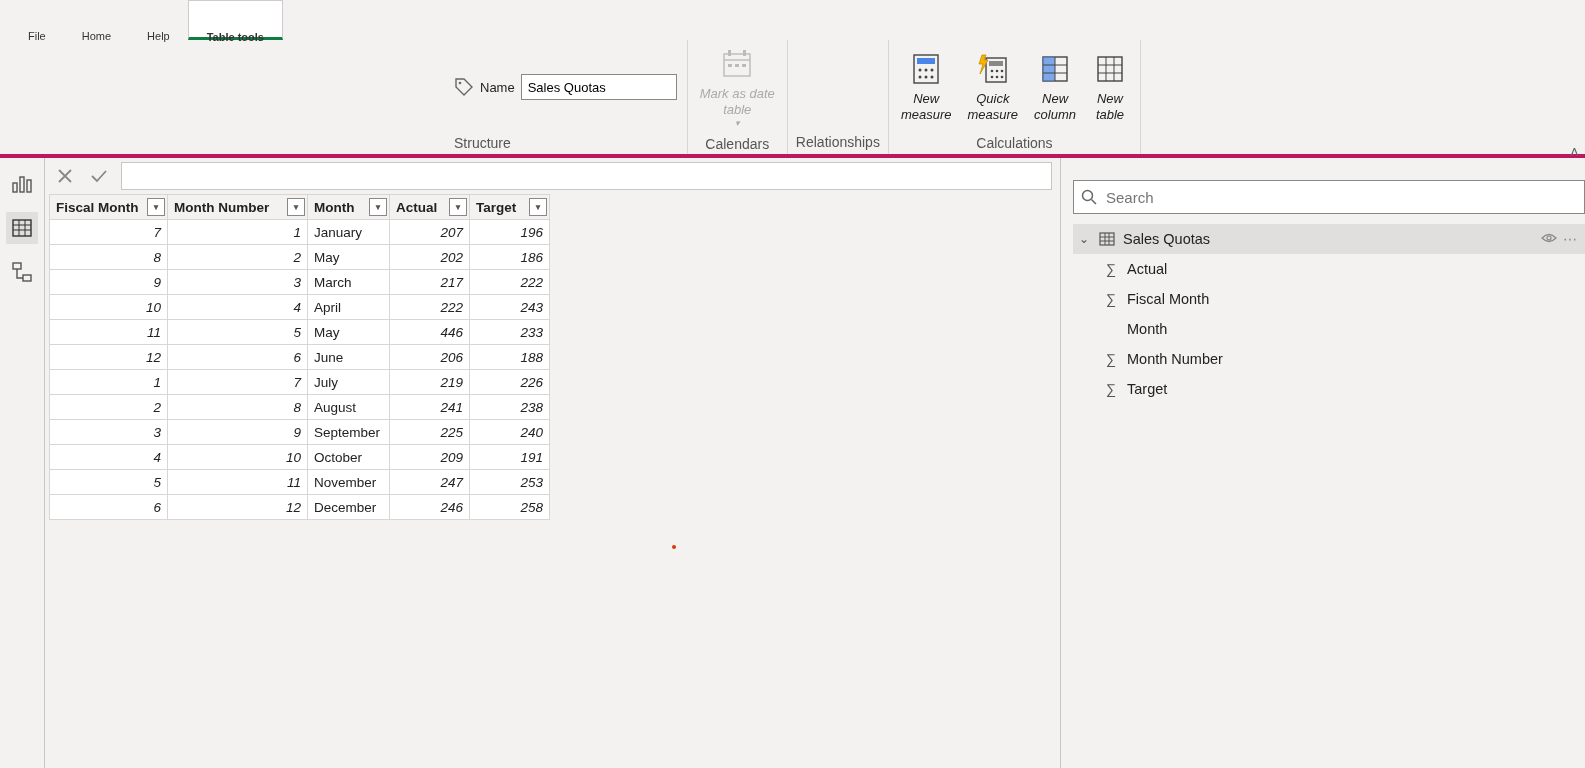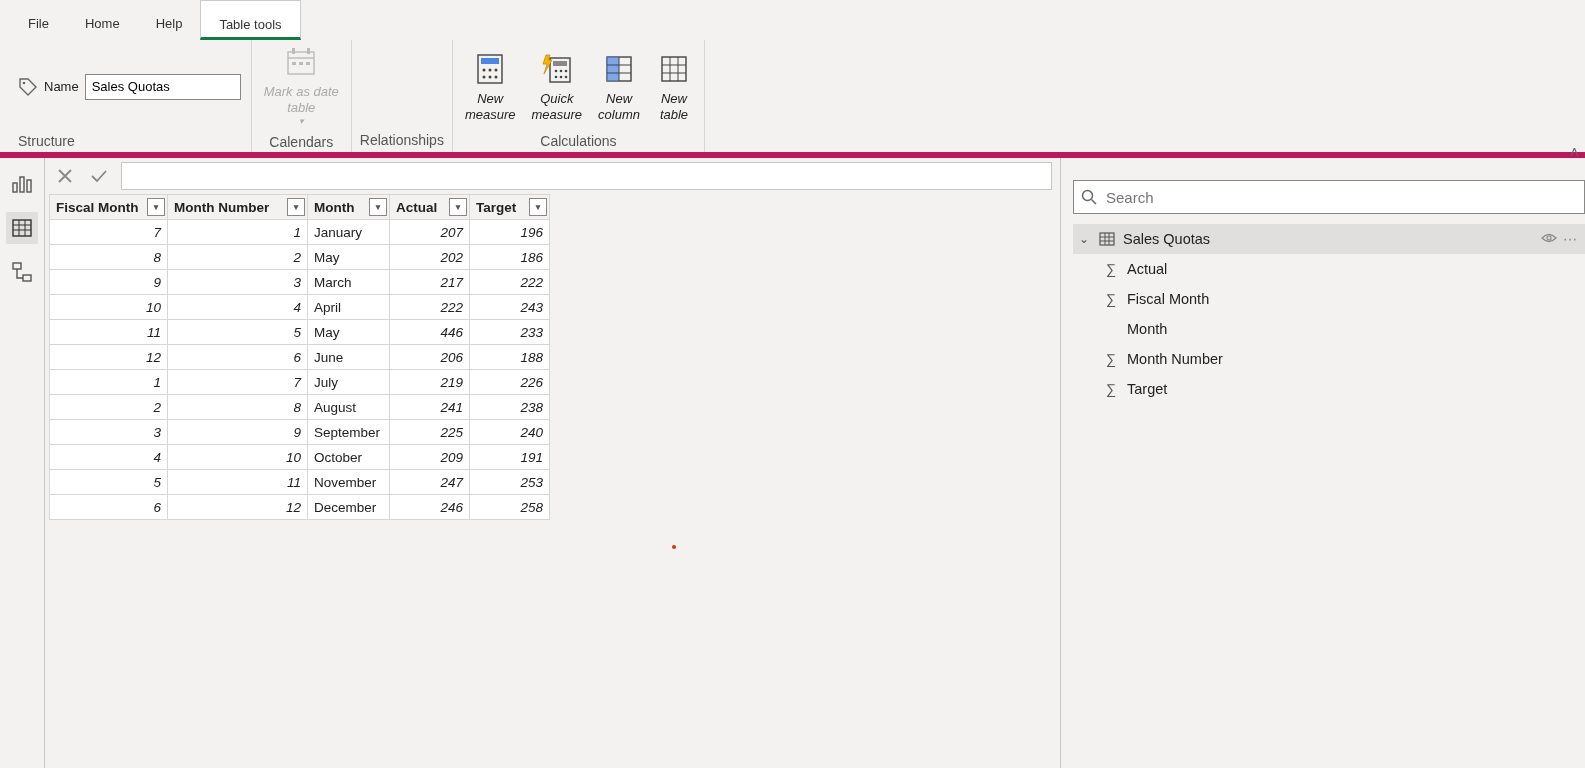--- a/index.html
+++ b/index.html
@@ -1,24 +1,24 @@
 <!DOCTYPE html>
 <html><head>
 <meta charset="utf-8">
 <style>
   * { box-sizing: border-box; margin:0; padding:0; }
   body { font-family: "Segoe UI", Arial, sans-serif; font-size:13px; color:#222; background:#f3f2f1; width:1585px; height:768px; overflow:hidden;}
   
   
   .menubar { display:flex; background:#f3f2f1; height:40px; align-items:flex-end; padding:0 10px;}
-  .menubar .tab { padding:4px 18px; height:40px; line-height:40px; font-size:13px; color:#333; cursor:pointer;}
-  .menubar .tab.active { background:#fff; border-top:1px solid #ccc; border-left:1px solid #ccc; border-right:1px solid #ccc; border-bottom:3px solid #107c41; font-weight:400;}
-  
-  
-  .ribbon { display:flex; background:#f3f2f1; height:118px; border-bottom:6px solid #be185d; padding:0 8px;}
+  .menubar .tab { padding:16px 18px; height:40px; line-height:40px; font-size:11px; color:#333; cursor:pointer;}
+  .menubar .tab.active { background:#fff; border-top:1px solid #ccc; border-left:1px solid #ccc; border-right:1px solid #ccc; border-bottom:3px solid #107c41; font-weight:700;}
+  
+  
+  .ribbon { display:flex; background:#f3f2f1; height:118px; border-bottom:4px solid #be185d; padding:0 8px;justify-content:center;}
   .group { display:flex; flex-direction:column; justify-content:flex-end; align-items:center; padding:4px 8px 2px 8px; border-right:1px solid #d8d6d4;}
   .group-label { font-size:14px; color:#555; margin-top:4px; height:18px;}
   .group-body { display:flex; gap:8px; align-items:center; height:90px; justify-content:center;font-style:italic; }
   .big-btn { display:flex; flex-direction:column; align-items:center; justify-content:flex-start; padding:4px 4px; cursor:pointer; text-align:center;}
   .big-btn .icon { width:36px; height:36px; display:flex; align-items:center; justify-content:center; margin-bottom:4px;}
   .big-btn .label { font-size:13px; color:#222; line-height:16px; text-align:center; white-space:pre-line;}
   .big-btn.disabled .label { color:#aaa;}
   
   .name-group { display:flex; flex-direction:column; justify-content:flex-end; padding:4px 10px 2px 10px; border-right:1px solid #d8d6d4;}
   .name-row { display:flex; align-items:center; gap:6px; height:90px; }

